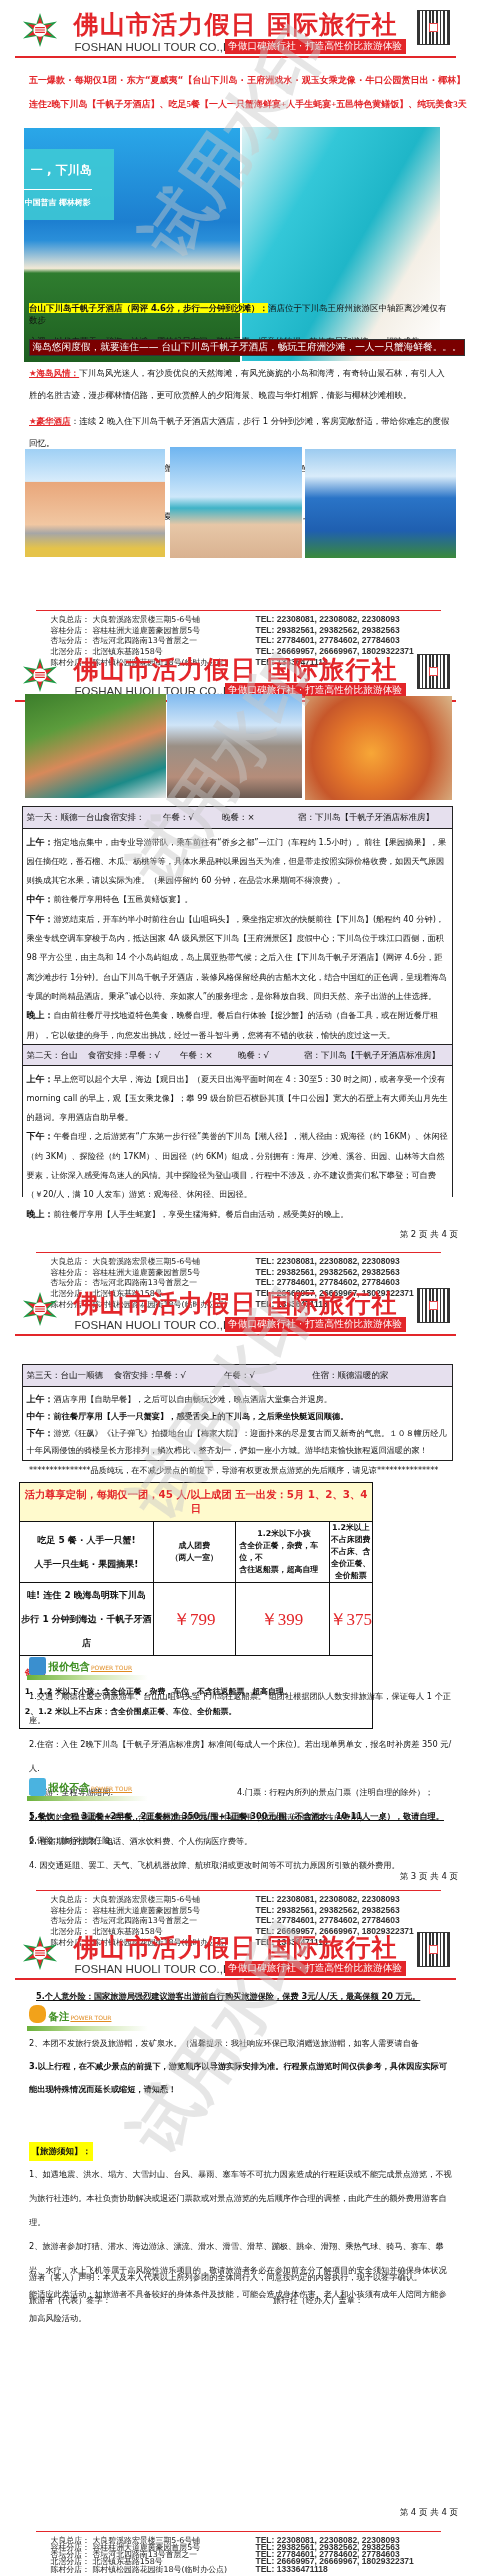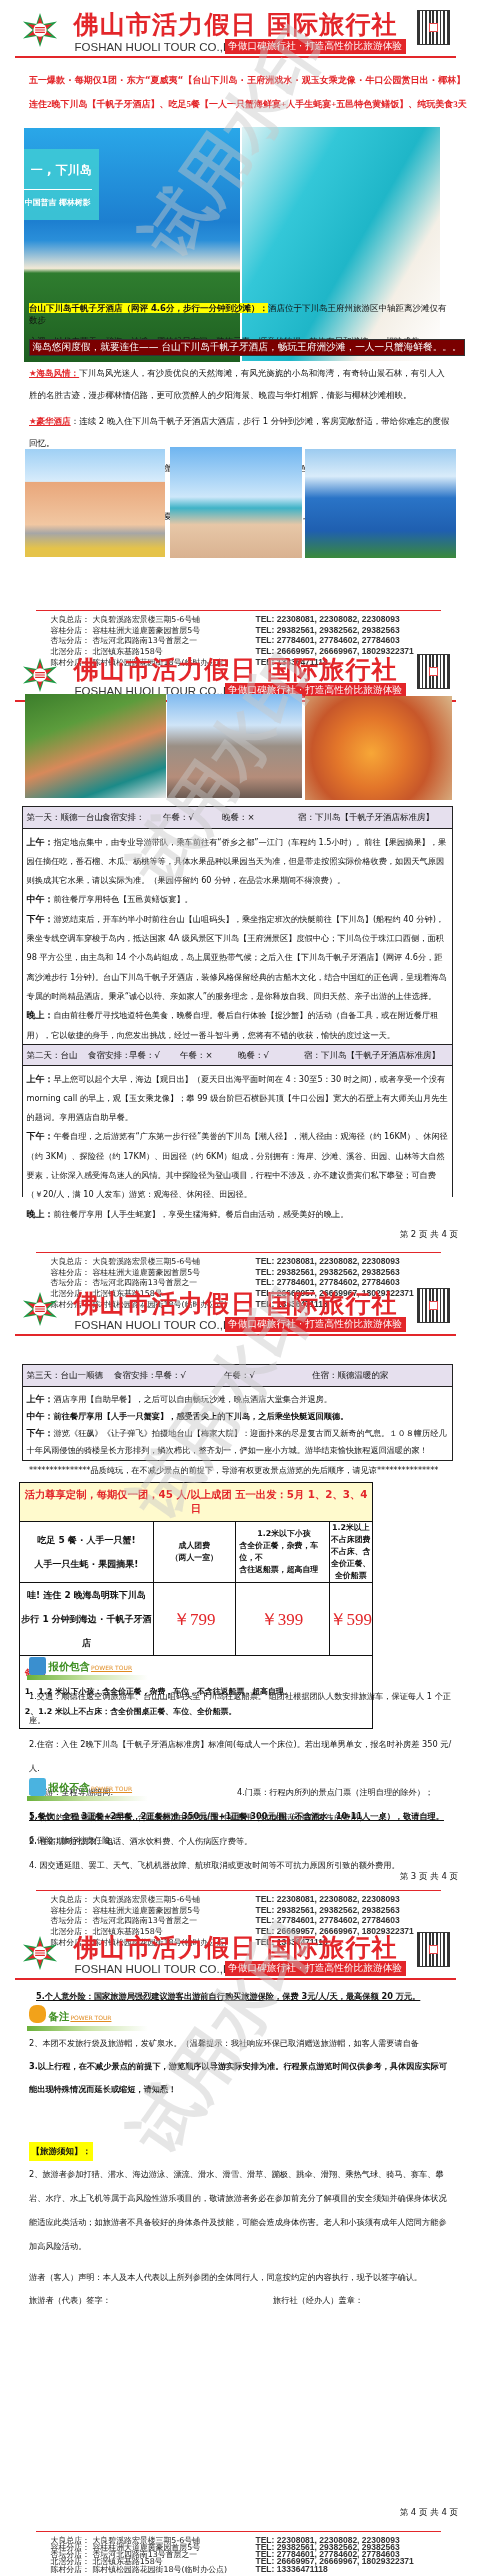--- a/index.html
+++ b/index.html
@@ -34,21 +34,21 @@
   
   .img { position: absolute; overflow: hidden; }
   .sky-sea { background: linear-gradient(180deg,#2aa7e8 0%,#1d7fd0 40%,#2a8fd9 48%,#f2e9d6 60%,#2f7d2f 62%,#1d5e20 100%); }
   .turq { background: linear-gradient(120deg,#e0f3f5 0%,#33c7d8 30%,#1fb6c8 55%,#f4efe6 75%,#fff 100%); }
   .hotel { background: linear-gradient(180deg,#9fd0f5 0%,#d8ecfb 30%,#e9a77b 31%,#f1c7a2 70%,#a6a6a6 78%,#e5c34a 92%); }
   .volley { background: linear-gradient(180deg,#6fb5f0 0%,#cde7fa 45%,#3fb3c7 55%,#e7c7a7 70%,#d9b291 100%); }
   .bay { background: linear-gradient(180deg,#9ccbf0 0%,#d9ecfa 25%,#2a74c7 45%,#1f5fb0 75%,#3b8a3b 100%); }
   .rocks { background: linear-gradient(160deg,#3b7d2b 0%,#5c9c3c 30%,#d8895a 55%,#1b8a88 80%,#e9e9e9 100%); }
   .street { background: linear-gradient(180deg,#7fbaf0 0%,#cfe4f7 30%,#9a8f85 50%,#b58d7a 80%,#6a5a52 100%); }
   .crab { background: radial-gradient(circle at 45% 55%,#f7a737 0%,#e3762a 35%,#c7572a 60%,#d9b78a 100%); }
-  .ovl { position: absolute; left: 0; top: 20.5px; width: 75px; height: 71px; background: rgba(64,205,213,.85); color: #fff; }
+  .ovl { position: absolute; left: 0; top: 20.5px; width: 90px; height: 71px; background: rgba(64,205,213,.85); color: #fff; }
   .ovl .t1 { position: absolute; left: 7.2px; top: 13.3px; font-size: 12px; font-weight: bold; }
   .ovl .rl { position: absolute; left: 0; top: 40px; width: 68px; height: 0.6px; background: #fff; }
   .ovl .t2 { position: absolute; left: 1.2px; top: 48px; font-size: 7.9px; font-weight: bold; }
   
   .it { position: absolute; left: 22px; width: 431px; border: 0.6px solid #222; background: #fff; }
   .it .dayhdr { background: #e6e0ee; border-bottom: 1.2px solid #222; height: 22px; position: relative; font-size: 8.5px; }
   .it .dayhdr span { position: absolute; top: 5.4px; white-space: nowrap; }
   .it .body { padding: 3.6px 3.6px 3.6px 3.6px; font-size: 8.2px; line-height: 19.3px; }
   .it .lab { font-weight: bold; font-size: 9px; }
   
@@ -239,21 +239,21 @@
           <div>不占床、含全价正餐、全价船票</div>
     </td>
   </tr>
   <tr style="height:50px;">
     <td class="lft">
       <div>哇! 连住 2 晚海岛明珠下川岛</div>
           <div>步行 1 分钟到海边 · 千帆子牙酒店</div>
     </td>
     <td class="pv">￥799</td>
     <td class="pv">￥399</td>
-    <td class="pv">￥599</td>
+    <td class="pv">￥375</td>
   </tr>
   <tr>
     <td colspan="4" class="notes">
       <div style="color:#e3262a;">备注：</div>
       <div>1、1.2 米以下小孩：含全价正餐，杂费，车位，不含往返船票，超高自理。</div>
       <div>2、1.2 米以上不占床：含全价围桌正餐、车位、全价船票。</div>
     </td>
   </tr>
 </tbody>
   </table>
@@ -313,20 +313,21 @@
   <div class="lbl" style="top:6px;"><span>备注</span><span class="pt">POWER TOUR</span></div>
   <div class="bar"></div>
 </div>
 <div class="para" style="top:2032px;line-height:23px;font-size:8.2px;">
   <div>2、本团不发旅行袋及旅游帽，发矿泉水。（温馨提示：我社响应环保已取消赠送旅游帽，如客人需要请自备</div>
   <div class="b">3.以上行程，在不减少景点的前提下，游览顺序以导游实际安排为准。行程景点游览时间仅供参考，具体因应实际可能出现特殊情况而延长或缩短，请知悉！</div>
 </div>
 
 <div class="abs" style="left:29px;top:2142px;background:#ffff00;font-weight:bold;font-size:8.5px;padding:3.6px 2.4px;">【旅游须知】：</div>
 <div class="para" style="top:2162px;line-height:24px;font-size:8.2px;">
+  <div>1、如遇地震、洪水、塌方、大雪封山、台风、暴雨、塞车等不可抗力因素造成的行程延误或不能完成景点游览，不视为旅行社违约。本社负责协助解决或退还门票款或对景点游览的先后顺序作合理的调整，由此产生的额外费用游客自理。</div>
   <div>2、旅游者参加打猎、潜水、海边游泳、漂流、滑水、滑雪、滑草、蹦极、跳伞、滑翔、乘热气球、骑马、赛车、攀岩、水疗、水上飞机等属于高风险性游乐项目的，敬请旅游者务必在参加前充分了解项目的安全须知并确保身体状况能适应此类活动；如旅游者不具备较好的身体条件及技能，可能会造成身体伤害。老人和小孩须有成年人陪同方能参加高风险活动。</div>
 </div>
 <div class="abs" style="left:29px;top:2272px;font-size:8.2px;white-space:nowrap;">游者（客人）声明：本人及本人代表以上所列参团的全体同行人，同意按约定的内容执行，现予以签字确认。</div>
 <div class="abs" style="left:29px;top:2295px;font-size:8.2px;white-space:nowrap;">旅游者（代表）签字：</div>
 <div class="abs" style="left:273px;top:2295px;font-size:8.2px;white-space:nowrap;">旅行社（经办人）盖章：</div>
 
 <div class="pageno" style="top:2507px;">第 4 页 共 4 页</div>
 
 <div class="ftr" style="top:2531px;">
   <div class="rule"></div>

